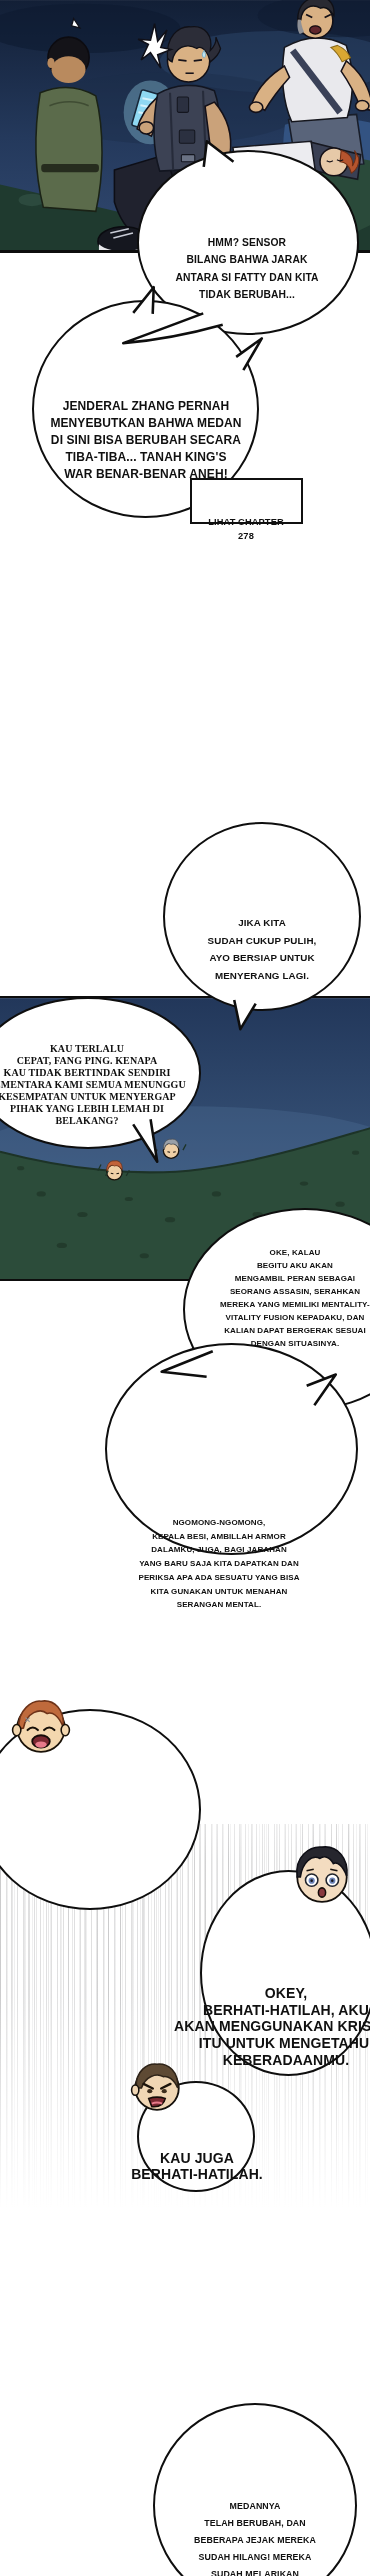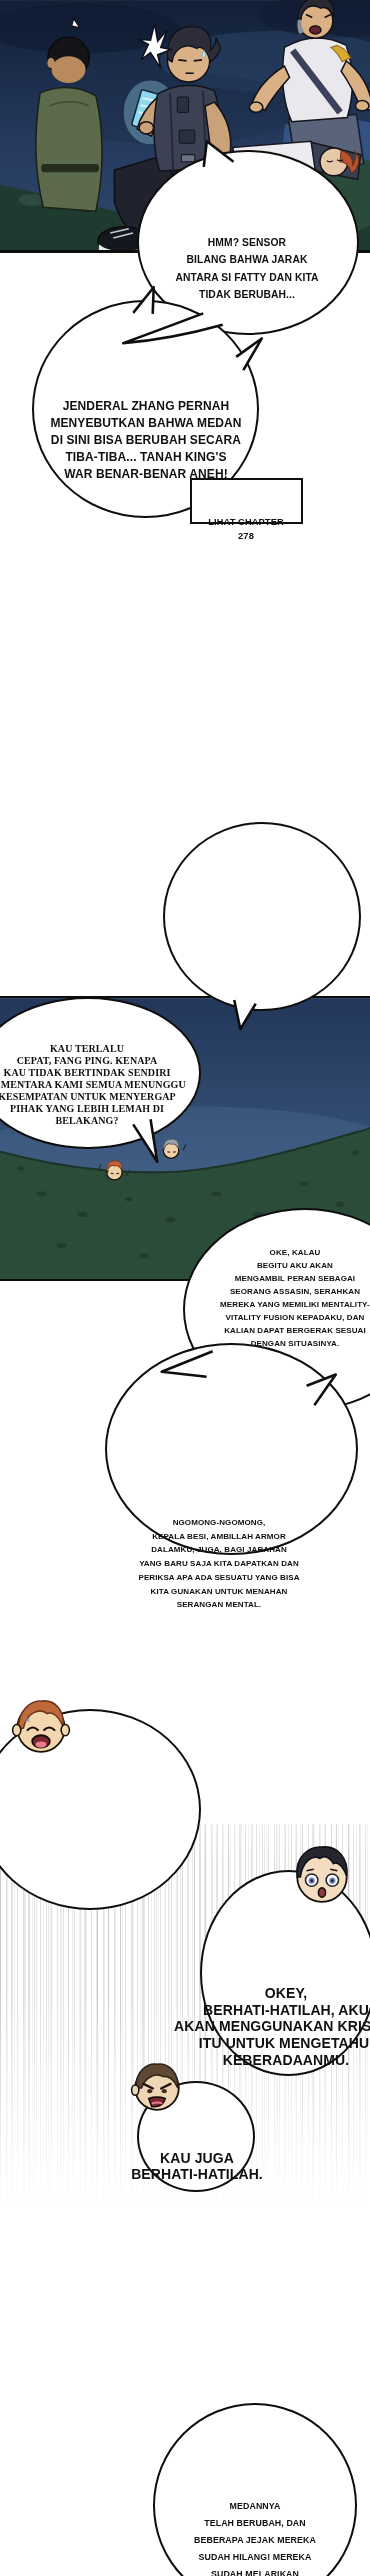--- a/index.html
+++ b/index.html
@@ -275,20 +275,24 @@
 
   <div class="btext" style="left:247px;top:241px;font-size:10.3px;line-height:17.3px;">HMM? SENSOR
 BILANG BAHWA JARAK
 ANTARA SI FATTY DAN KITA
 TIDAK BERUBAH...</div>
   <div class="btext" style="left:146px;top:412px;font-size:12px;line-height:17px;">JENDERAL ZHANG PERNAH
 MENYEBUTKAN BAHWA MEDAN
 DI SINI BISA BERUBAH SECARA
 TIBA-TIBA... TANAH KING'S
 WAR BENAR-BENAR ANEH!</div>
+  <div class="btext" style="left:262px;top:921px;font-size:9.8px;line-height:17.5px;">JIKA KITA
+SUDAH CUKUP PULIH,
+AYO BERSIAP UNTUK
+MENYERANG LAGI.</div>
   <div class="btext" style="left:87px;top:1057px;font-size:10px;line-height:12px;font-family:Liberation Serif, serif;">KAU TERLALU
 CEPAT, FANG PING. KENAPA
 KAU TIDAK BERTINDAK SENDIRI
 SEMENTARA KAMI SEMUA MENUNGGU
 KESEMPATAN UNTUK MENYERGAP
 PIHAK YANG LEBIH LEMAH DI
 BELAKANG?</div>
   <div class="btext" style="left:295px;top:1270px;font-size:8px;line-height:13px;">OKE, KALAU
 BEGITU AKU AKAN
 MENGAMBIL PERAN SEBAGAI

